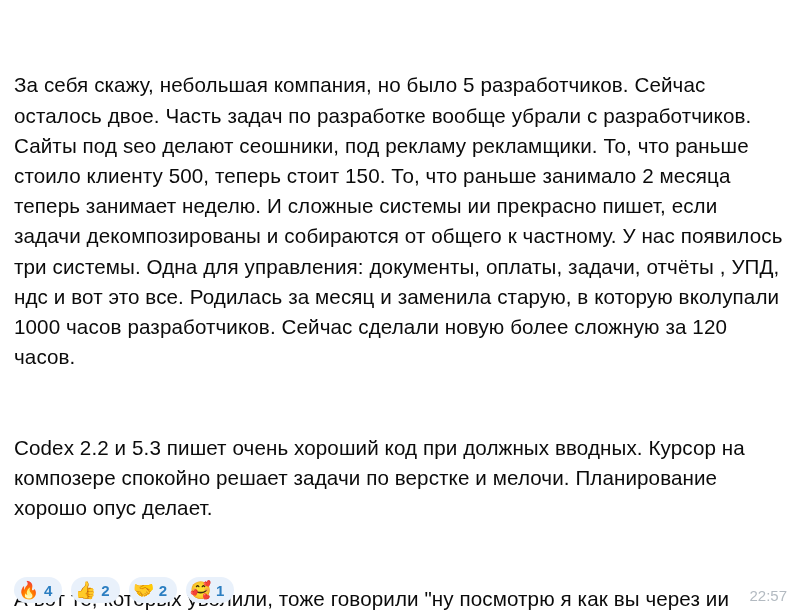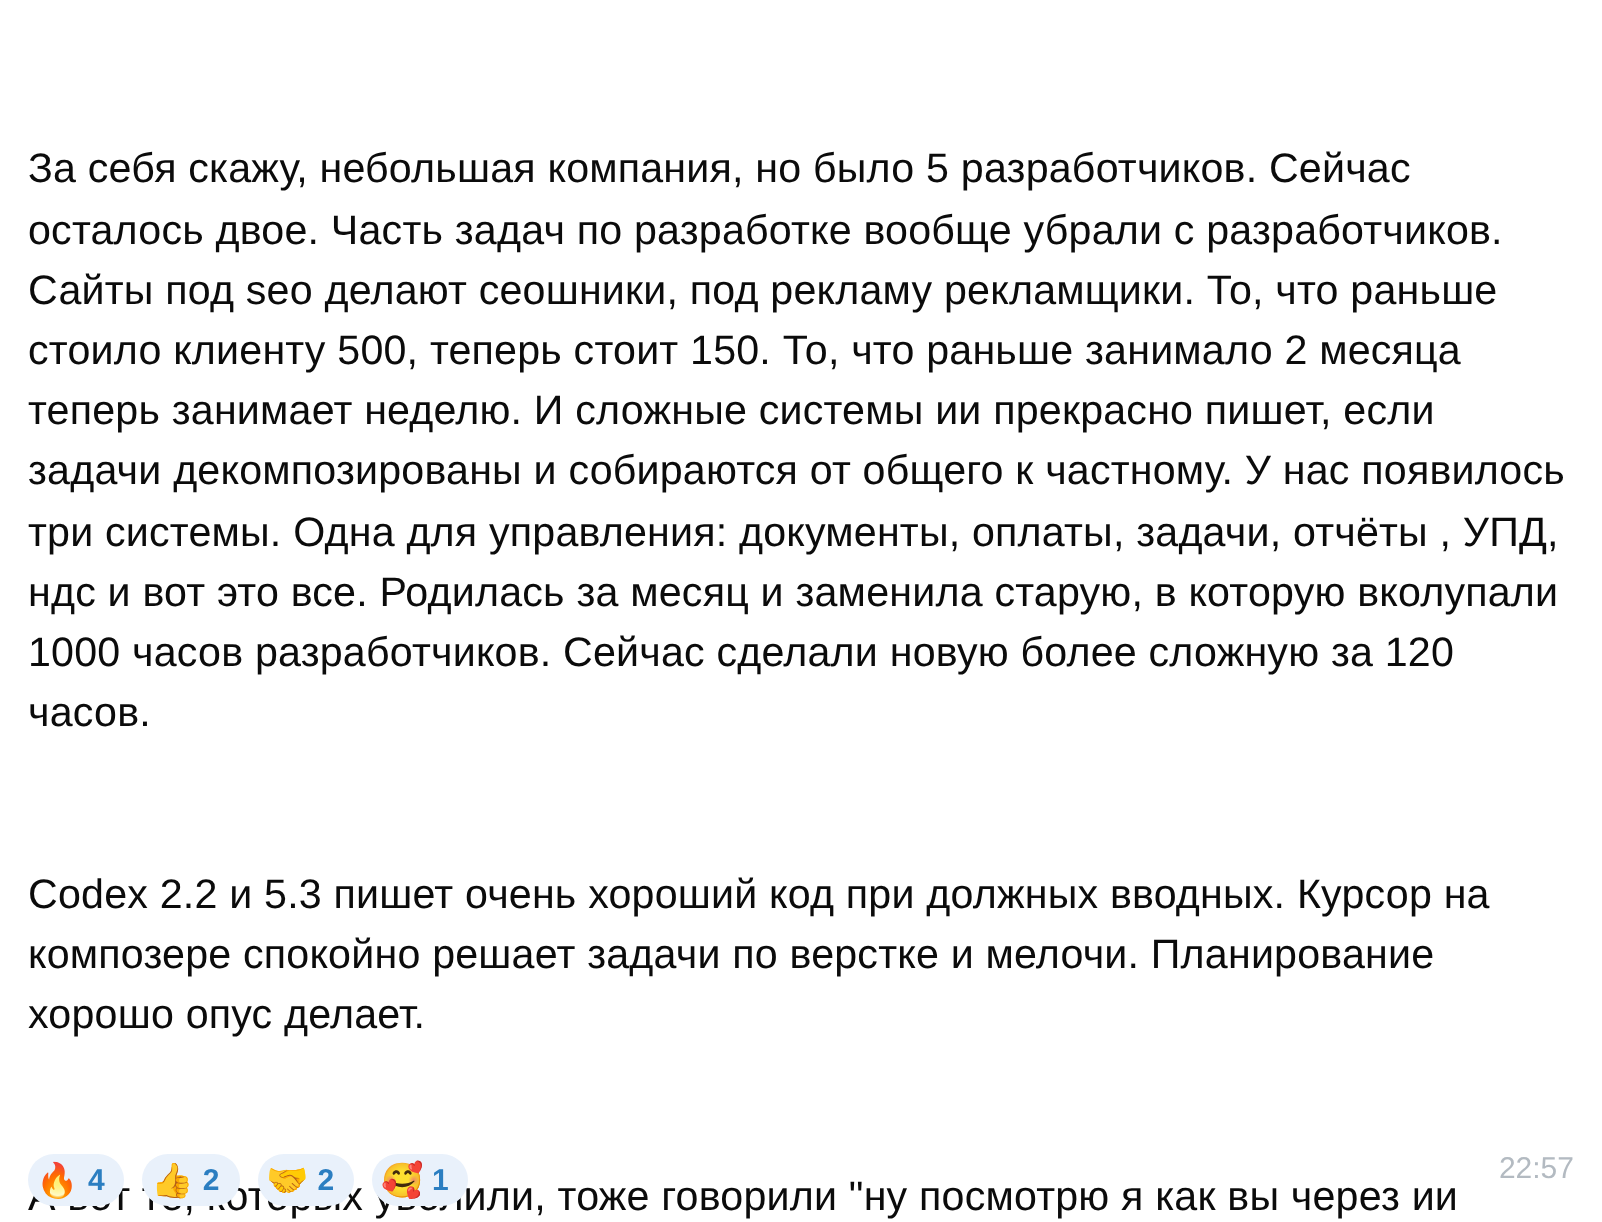--- a/index.html
+++ b/index.html
@@ -68,21 +68,21 @@
   }
   .reaction .cnt {
     font-size: 15px;
     color: #2b7ec1;
     font-weight: bold;
     line-height: 1;
   }
   .timestamp {
     position: absolute;
     right: 14px;
-    bottom: 18px;
+    bottom: 7px;
     font-size: 15px;
     color: #9aa4ad;
     opacity: 0.75;
   }
   .left-accent {
     position: absolute;
     left: 0;
     top: 0;
     width: 3px;
     height: 611px;

